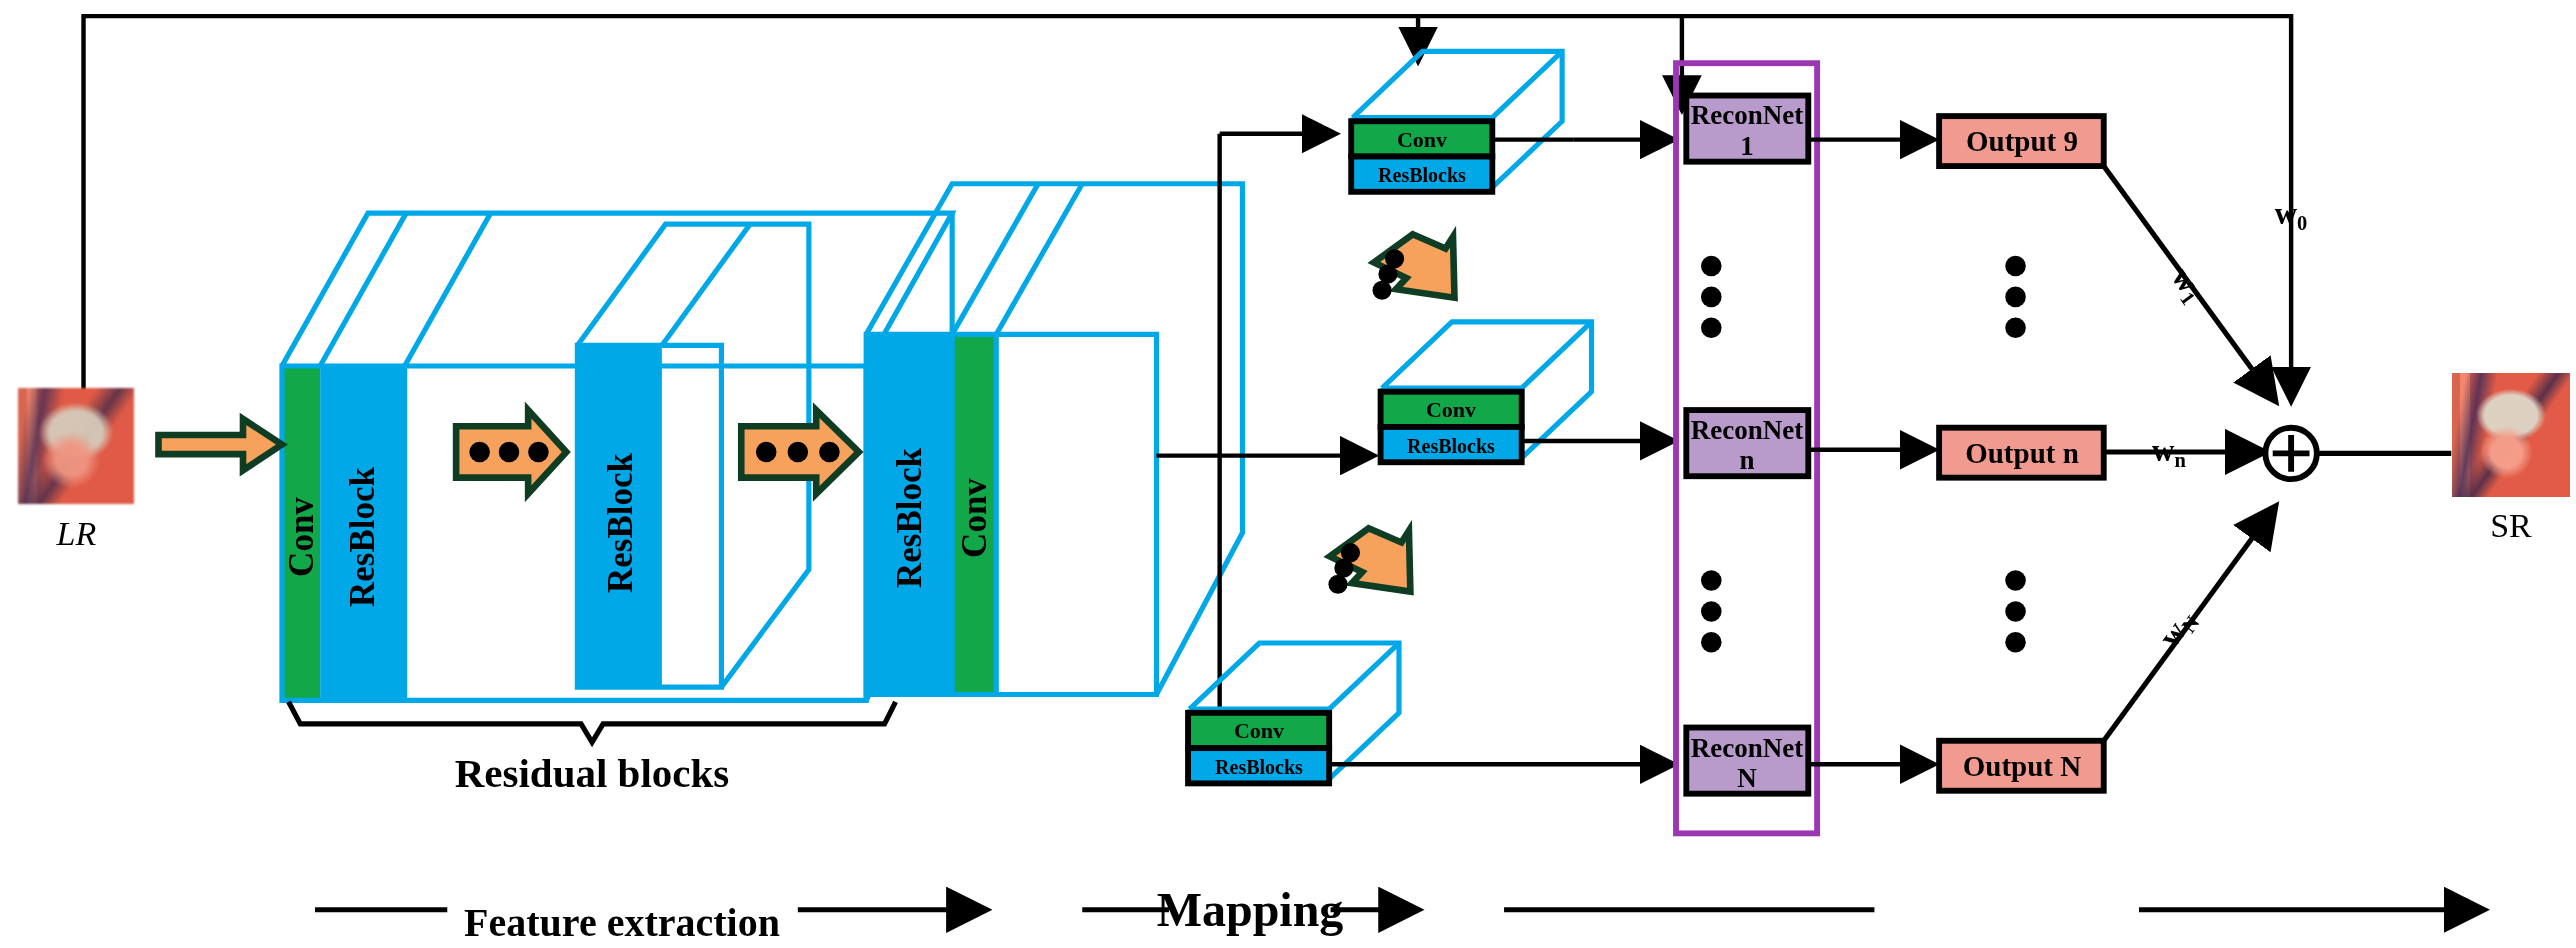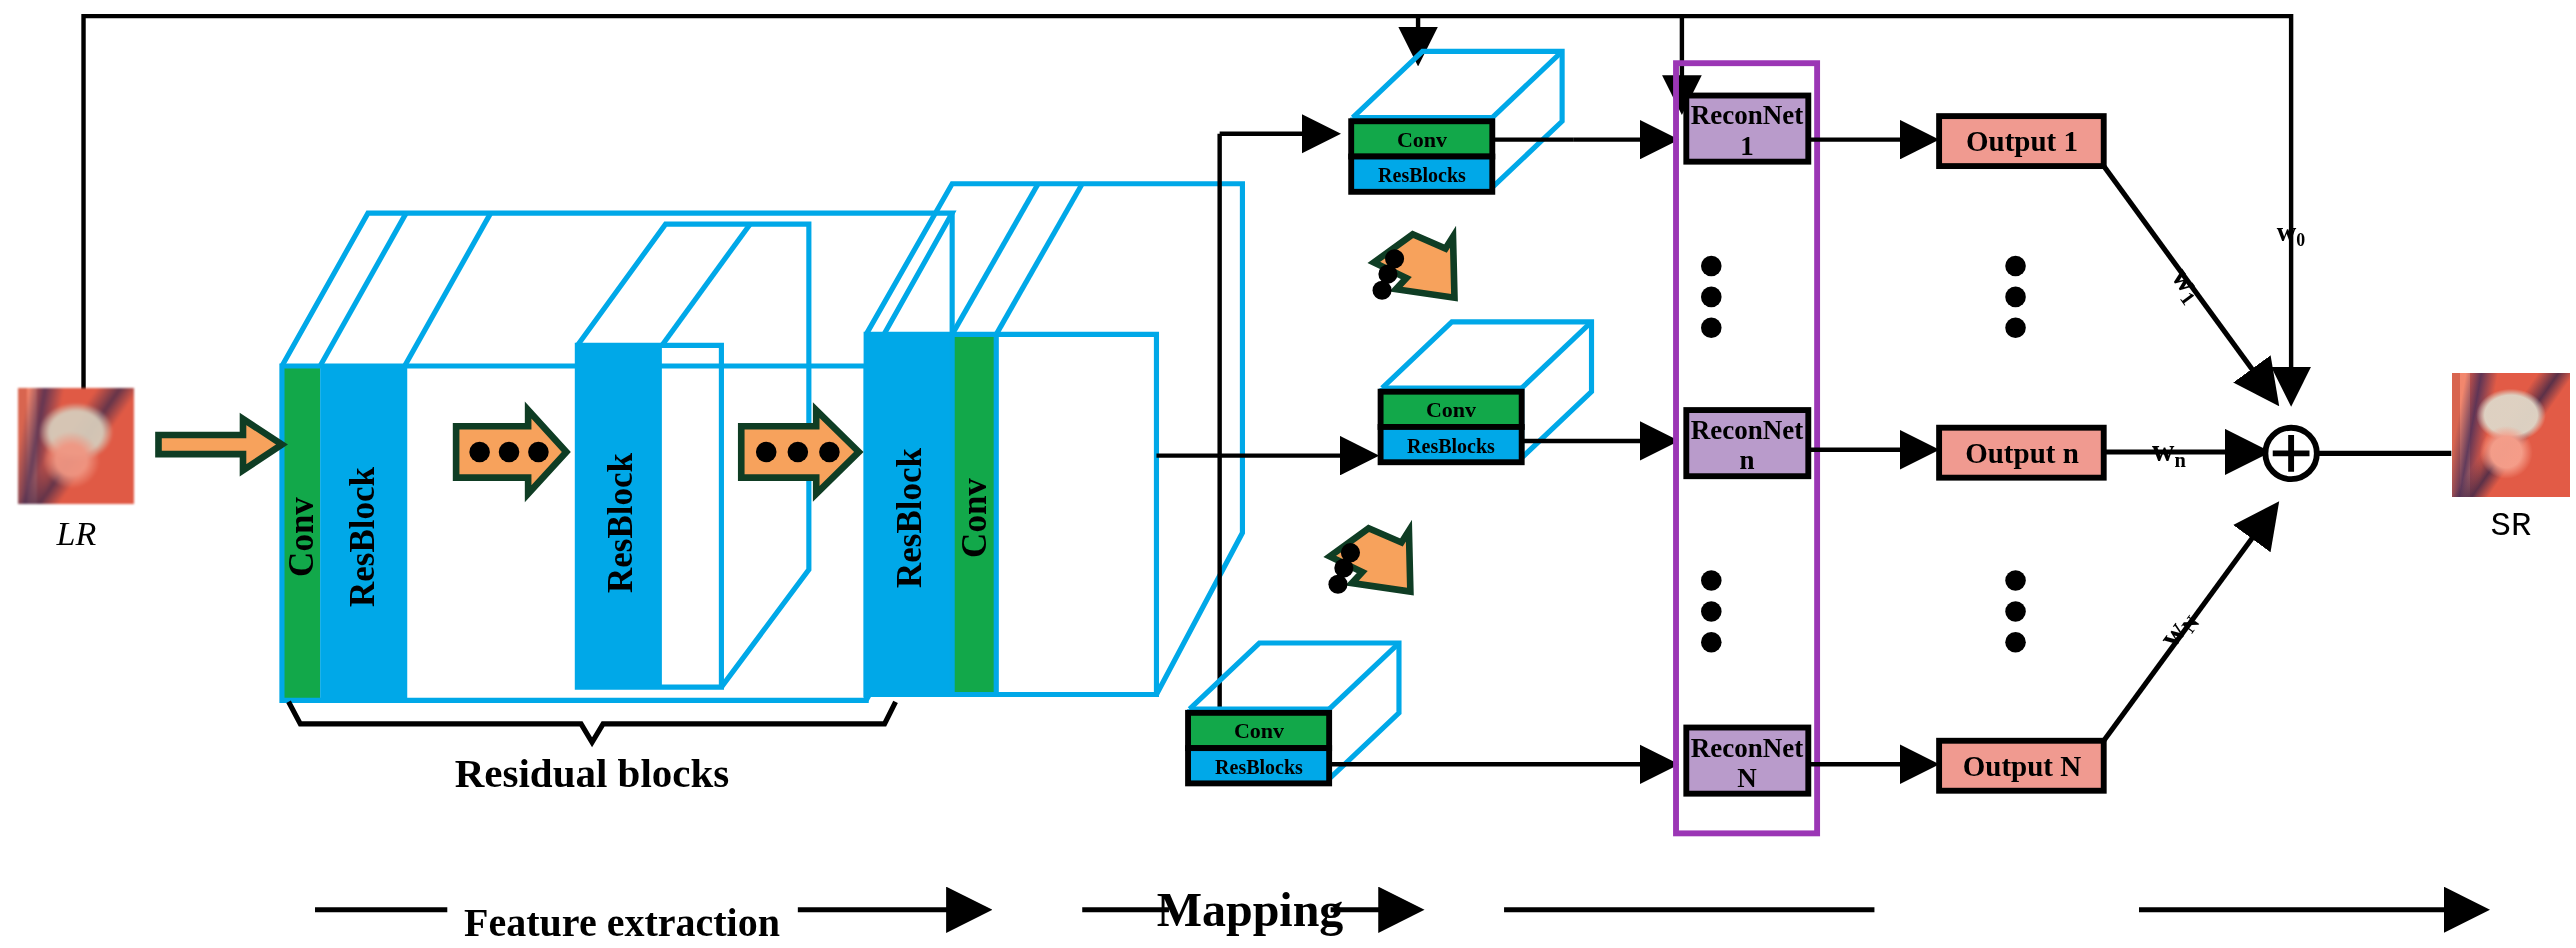--- a/index.html
+++ b/index.html
@@ -263,21 +263,21 @@
   <div class="imgcap" style="left:18.4px;top:515px;width:116px;font-style:italic;">LR</div>
 
   <div class="lena" style="left:2452px;top:373px;width:118px;height:124px;
               background:
                 radial-gradient(circle at 46% 64%, rgba(245,158,138,.98) 0 15%, rgba(0,0,0,0) 26%),
                 radial-gradient(ellipse 36% 26% at 50% 34%, rgba(222,211,196,.98) 0 62%, rgba(0,0,0,0) 82%),
                 linear-gradient(125deg, rgba(58,38,72,0) 42%, rgba(58,38,72,.8) 52%, rgba(58,38,72,0) 60%),
                 linear-gradient(100deg, rgba(72,46,88,0) 10%, rgba(72,46,88,.85) 21%, rgba(72,46,88,0) 33%),
                 linear-gradient(90deg, #d8654f 0 7%, #f2876d 7% 15%, #e25b46 15% 100%);">
   </div>
-  <div class="imgcap" style="left:2452px;top:507px;width:118px;font-family:Liberation Mono, monospace;">SR</div>
+  <div class="imgcap" style="left:2452px;top:507px;width:118px;">SR</div>
 
   <div class="lbl bold" style="left:301px;top:537px;font-size:35px;transform:translate(-50%,-50%) rotate(-90deg);">Conv</div>
   <div class="lbl bold" style="left:362px;top:537px;font-size:35px;transform:translate(-50%,-50%) rotate(-90deg);">ResBlock</div>
 
   <div class="lbl bold" style="left:620px;top:523px;font-size:35px;transform:translate(-50%,-50%) rotate(-90deg);">ResBlock</div>
 
   <div class="lbl bold" style="left:909px;top:518px;font-size:35px;transform:translate(-50%,-50%) rotate(-90deg);">ResBlock</div>
   <div class="lbl bold" style="left:974px;top:518px;font-size:35px;transform:translate(-50%,-50%) rotate(-90deg);">Conv</div>
 
   <div class="lbl bold" style="left:592px;top:773px;font-size:41px;transform:translate(-50%,-50%);">Residual blocks</div>
@@ -293,25 +293,25 @@
 
   <div class="lbl bold" style="left:1747px;top:115px;font-size:27px;transform:translate(-50%,-50%);">ReconNet</div>
   <div class="lbl bold" style="left:1747px;top:146px;font-size:27px;transform:translate(-50%,-50%);">1</div>
 
   <div class="lbl bold" style="left:1747px;top:430px;font-size:27px;transform:translate(-50%,-50%);">ReconNet</div>
   <div class="lbl bold" style="left:1747px;top:460px;font-size:27px;transform:translate(-50%,-50%);">n</div>
 
   <div class="lbl bold" style="left:1747px;top:748px;font-size:27px;transform:translate(-50%,-50%);">ReconNet</div>
   <div class="lbl bold" style="left:1747px;top:778px;font-size:27px;transform:translate(-50%,-50%);">N</div>
 
-  <div class="lbl bold" style="left:2022px;top:141px;font-size:29px;transform:translate(-50%,-50%);">Output 1</div>
+  <div class="lbl bold" style="left:2022px;top:141px;font-size:29px;transform:translate(-50%,-50%);">Output 9</div>
   <div class="lbl bold" style="left:2022px;top:453px;font-size:29px;transform:translate(-50%,-50%);">Output n</div>
   <div class="lbl bold" style="left:2022px;top:766px;font-size:29px;transform:translate(-50%,-50%);">Output N</div>
 
-  <div class="lbl bold" style="left:2291px;top:234px;font-size:27px;transform:translate(-50%,-50%);">
+  <div class="lbl bold" style="left:2291px;top:216px;font-size:31px;transform:translate(-50%,-50%);">
     <span>w</span><span class="sub">0</span>
   </div>
 
   <div class="lbl bold" style="left:2187px;top:285px;font-size:31px;transform:translate(-50%,-50%) rotate(54deg);">
     <span>w</span><span class="sub">1</span>
   </div>
 
   <div class="lbl bold" style="left:2169px;top:453px;font-size:31px;transform:translate(-50%,-50%);">
     <span>w</span><span class="sub">n</span>
   </div>

